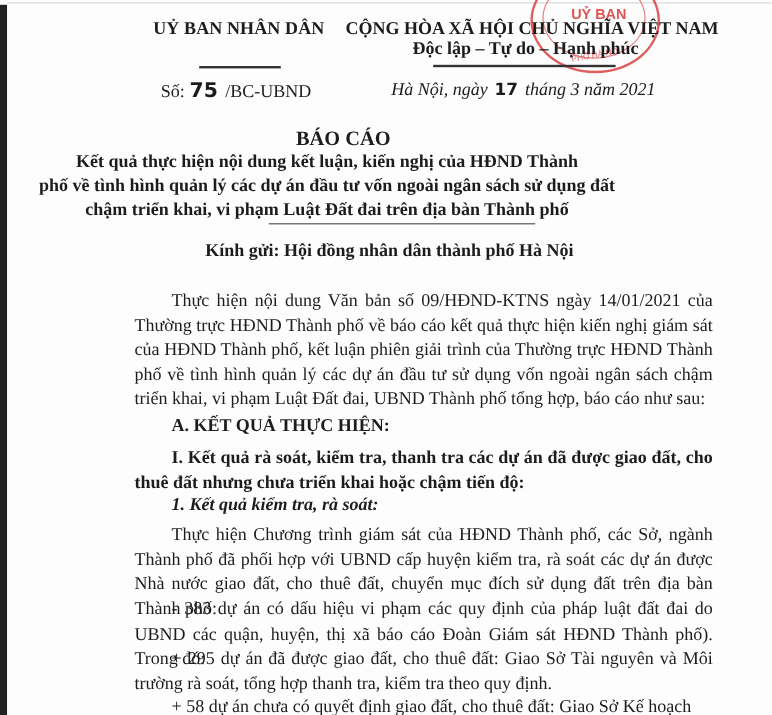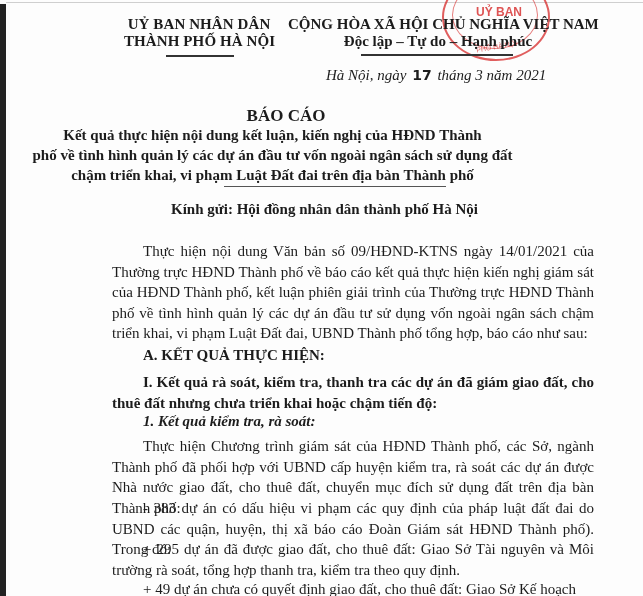--- a/index.html
+++ b/index.html
@@ -53,23 +53,25 @@
 </head>
 <body>
 
 <div class="top-line"></div>
 <div class="left-bar"></div>
 
 <div class="page">
 
   <div class="abs hdr-left">
     <div>UỶ BAN NHÂN DÂN</div>
-    <div>THÀNH PHỐ HÀ NỘI</div>
   </div>
   <div class="hdr-left-rule"></div>
+  <div class="abs so-line">
+    <span>Số:</span><span class="so-num">75</span><span>/BC-UBND</span>
+  </div>
 
   <div class="stamp"></div>
   <div class="stamp-inner"></div>
   <div class="stamp-text">UỶ BAN</div>
   <div class="stamp-text2">PHỐ HÀ NỘI</div>
 
   <div class="abs hdr-right">
     <div>CỘNG HÒA XÃ HỘI CHỦ NGHĨA VIỆT NAM</div>
     <div class="l2">Độc lập – Tự do – Hạnh phúc</div>
   </div>
@@ -85,25 +87,25 @@
   <div class="abs subtitle sub2">phố về tình hình quản lý các dự án đầu tư vốn ngoài ngân sách sử dụng đất</div>
   <div class="abs subtitle sub3">chậm triển khai, vi phạm Luật Đất đai trên địa bàn Thành phố</div>
   <div class="sub-rule"></div>
 
   <div class="abs kinh-gui">Kính gửi: Hội đồng nhân dân thành phố Hà Nội</div>
 
   <div class="para p1"><span class="indent"></span><span>Thực hiện nội dung Văn bản số 09/HĐND-KTNS ngày 14/01/2021 của Thường trực HĐND Thành phố về báo cáo kết quả thực hiện kiến nghị giám sát của HĐND Thành phố, kết luận phiên giải trình của Thường trực HĐND Thành phố về tình hình quản lý các dự án đầu tư sử dụng vốn ngoài ngân sách chậm triển khai, vi phạm Luật Đất đai, UBND Thành phố tổng hợp, báo cáo như sau:</span></div>
 
   <div class="abs sec-a">A. KẾT QUẢ THỰC HIỆN:</div>
 
-  <div class="para p-b1"><span class="indent"></span><span>I. Kết quả rà soát, kiểm tra, thanh tra các dự án đã giám giao đất, cho thuê đất nhưng chưa triển khai hoặc chậm tiến độ:</span></div>
+  <div class="para p-b1"><span class="indent"></span><span>I. Kết quả rà soát, kiểm tra, thanh tra các dự án đã được giao đất, cho thuê đất nhưng chưa triển khai hoặc chậm tiến độ:</span></div>
 
   <div class="abs sub-i">1. Kết quả kiểm tra, rà soát:</div>
 
   <div class="para p2"><span class="indent"></span><span>Thực hiện Chương trình giám sát của HĐND Thành phố, các Sở, ngành Thành phố đã phối hợp với UBND cấp huyện kiểm tra, rà soát các dự án được Nhà nước giao đất, cho thuê đất, chuyển mục đích sử dụng đất trên địa bàn Thành phố:</span></div>
 
   <div class="para p3"><span class="indent"></span><span>- 383 dự án có dấu hiệu vi phạm các quy định của pháp luật đất đai do UBND các quận, huyện, thị xã báo cáo Đoàn Giám sát HĐND Thành phố). Trong đó:</span></div>
 
   <div class="para p4"><span class="indent"></span><span>+ 295 dự án đã được giao đất, cho thuê đất: Giao Sở Tài nguyên và Môi trường rà soát, tổng hợp thanh tra, kiểm tra theo quy định.</span></div>
 
-  <div class="para p5"><span class="indent"></span><span>+ 49 dự án chưa có quyết định giao đất, cho thuê đất: Giao Sở Kế hoạch</span></div>
+  <div class="para p5"><span class="indent"></span><span>+ 58 dự án chưa có quyết định giao đất, cho thuê đất: Giao Sở Kế hoạch</span></div>
 
 </div>
 
 </body></html>

